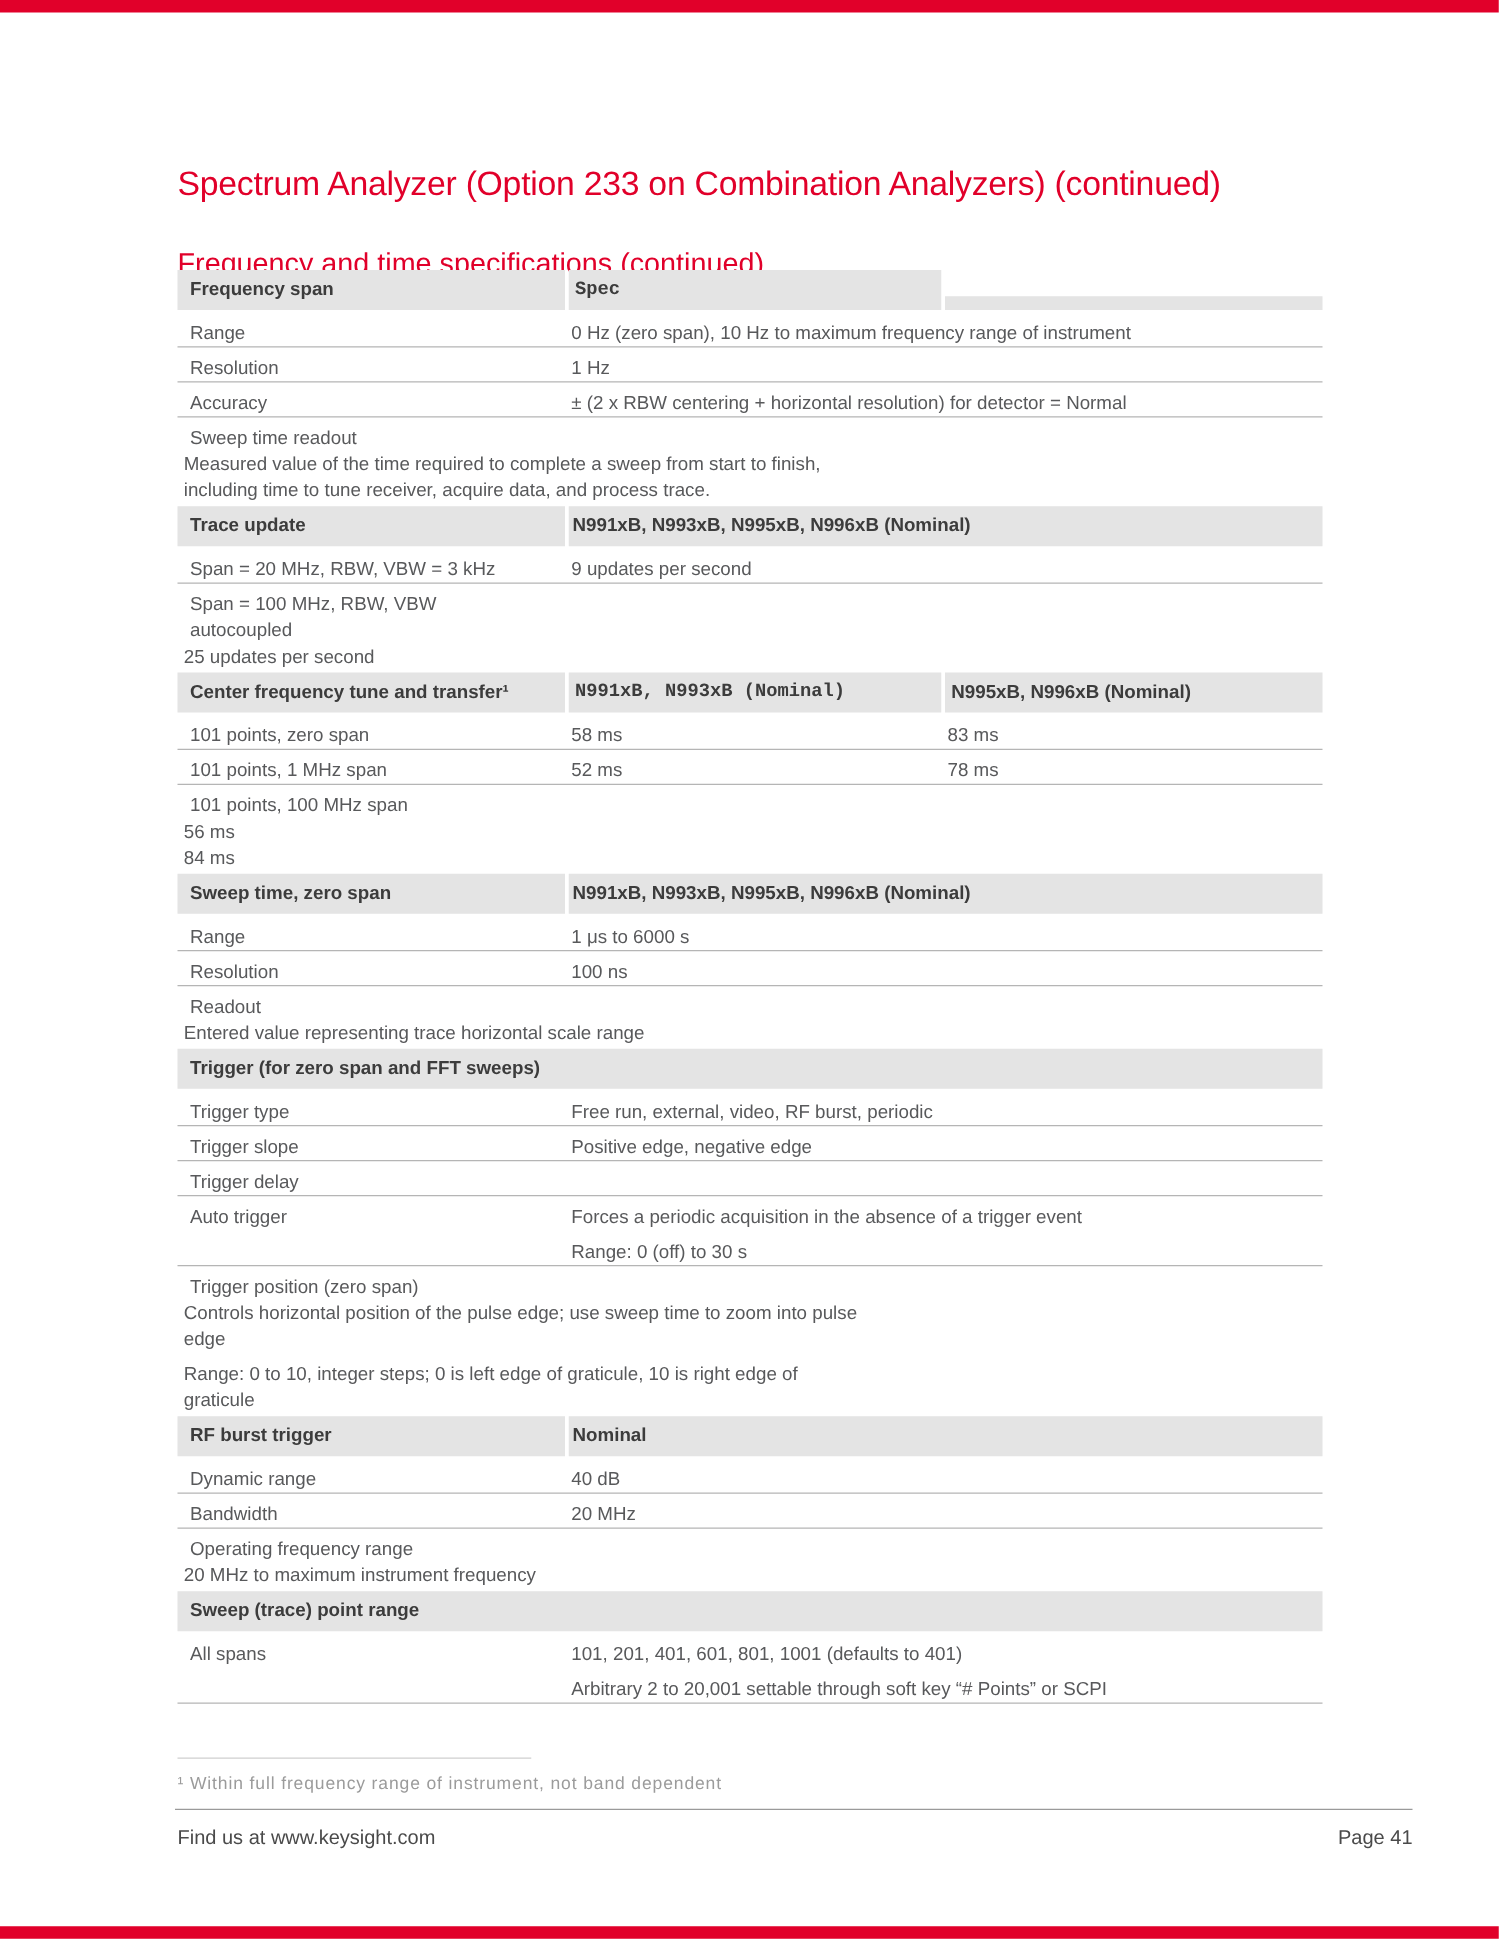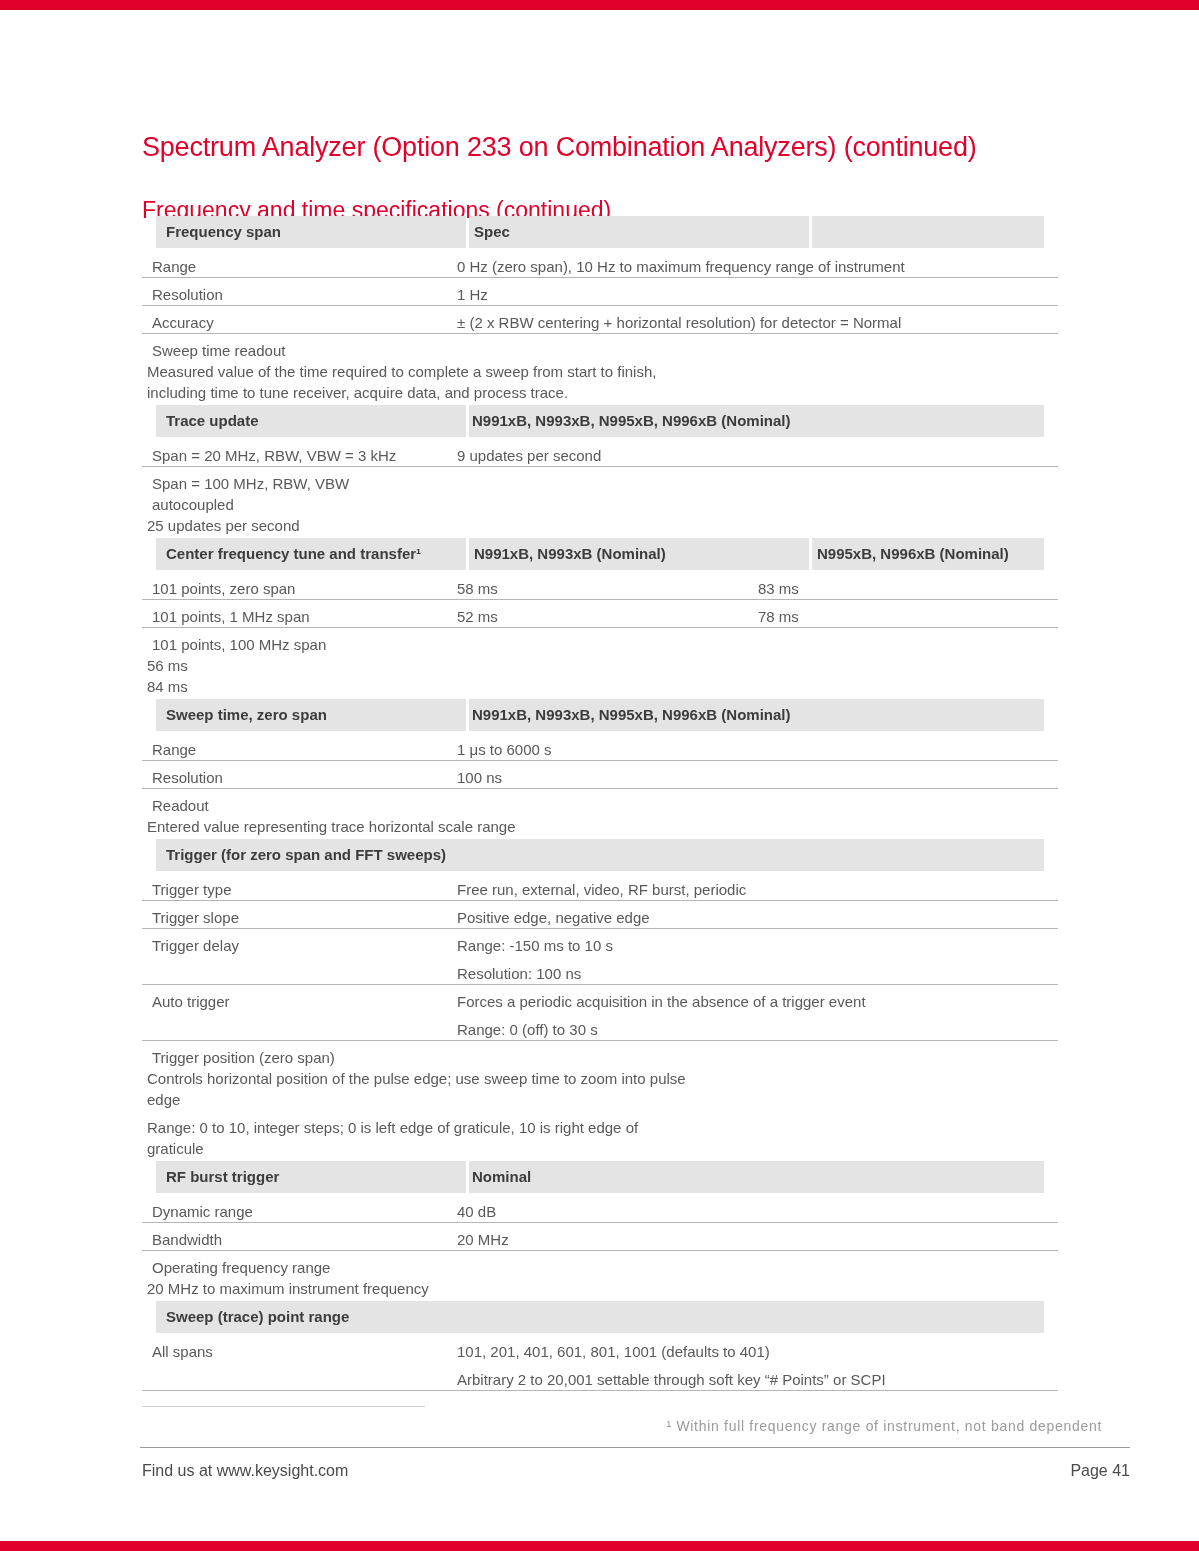--- a/index.html
+++ b/index.html
@@ -16,41 +16,41 @@
     font-size:27px; font-weight:400; color:#E1002A; letter-spacing:-0.2px;
   }
   .page-subtitle {
     position:absolute; left:142px; top:178px; width:960px;
     font-size:23px; font-weight:400; color:#E1002A;
   }
 
   #spec-table { position:absolute; left:142px; top:214px; width:916px; font-size:15px; line-height:21px; }
 
   .row { display:flex; align-items:stretch; }
-  .row.head { gap:3px; margin:2px 14px; }
+  .row.head { gap:3px; margin:2px 0;align-items:flex-end; }
   .hc { background:#E4E4E4; color:#3C3C3C; font-weight:bold; padding:5px 0 6px; box-sizing:border-box; }
   .hc1    { width:310px; padding-left:10px; }
-  .hc2    { width:340px; padding-left:5px; }
+  .hc2    { width:298px; padding-left:5px;font-family:Liberation Mono, monospace; }
   .hc3    { flex:1;      padding-left:5px; }
   .hcrest { flex:1;      padding-left:3px; }
   .hcfull { width:1088px; padding-left:10px; }
 
   .row.data { border-bottom:1px solid #B5B5B5; padding:6px 0 0; }
   .row.data.nb { border-bottom:none;flex-direction:column; }
   .c1 { width:310px; padding-left:10px; box-sizing:border-box; white-space:pre-line; }
   .cv { flex:1; padding-left:5px; box-sizing:border-box; }
   .c2 { width:301px; padding-left:5px; box-sizing:border-box; }
   .c3 { flex:1; padding-left:5px; box-sizing:border-box; }
   .para { white-space:pre-line; }
   .para + .para { margin-top:7px; }
 
   .footnote-rule { position:absolute; left:142px; top:1406px; width:283px; border-top:1px solid #CFCFCF; }
   .footnote {
     position:absolute; left:142px; top:1418px; width:960px;
-    font-size:14px; color:#9B9B9B; letter-spacing:0.7px;text-align:right;
+    font-size:14px; color:#9B9B9B; letter-spacing:0.7px;
   }
   .footer-rule { position:absolute; left:140px; top:1447px; width:990px; border-top:1px solid #9A9A9A; }
   .footer {
     position:absolute; left:142px; top:1462px; width:988px;
     display:flex; justify-content:space-between; font-size:16px; color:#4A4A4A;
   }
 </style>
 </head>
 <body>
 
@@ -159,24 +159,20 @@
       </div>
     </div>
     <div class="row data">
       <div class="c1">Trigger slope</div>
       <div class="cv">
         <div class="para">Positive edge, negative edge</div>
       </div>
     </div>
     <div class="row data">
       <div class="c1">Trigger delay</div>
-      <div class="cv">
-        <div class="para">Range: -150 ms to 10 s</div>
-        <div class="para">Resolution: 100 ns</div>
-      </div>
     </div>
     <div class="row data">
       <div class="c1">Auto trigger</div>
       <div class="cv">
         <div class="para">Forces a periodic acquisition in the absence of a trigger event</div>
         <div class="para">Range: 0 (off) to 30 s</div>
       </div>
     </div>
     <div class="row data nb">
       <div class="c1">Trigger position (zero span)</div>

